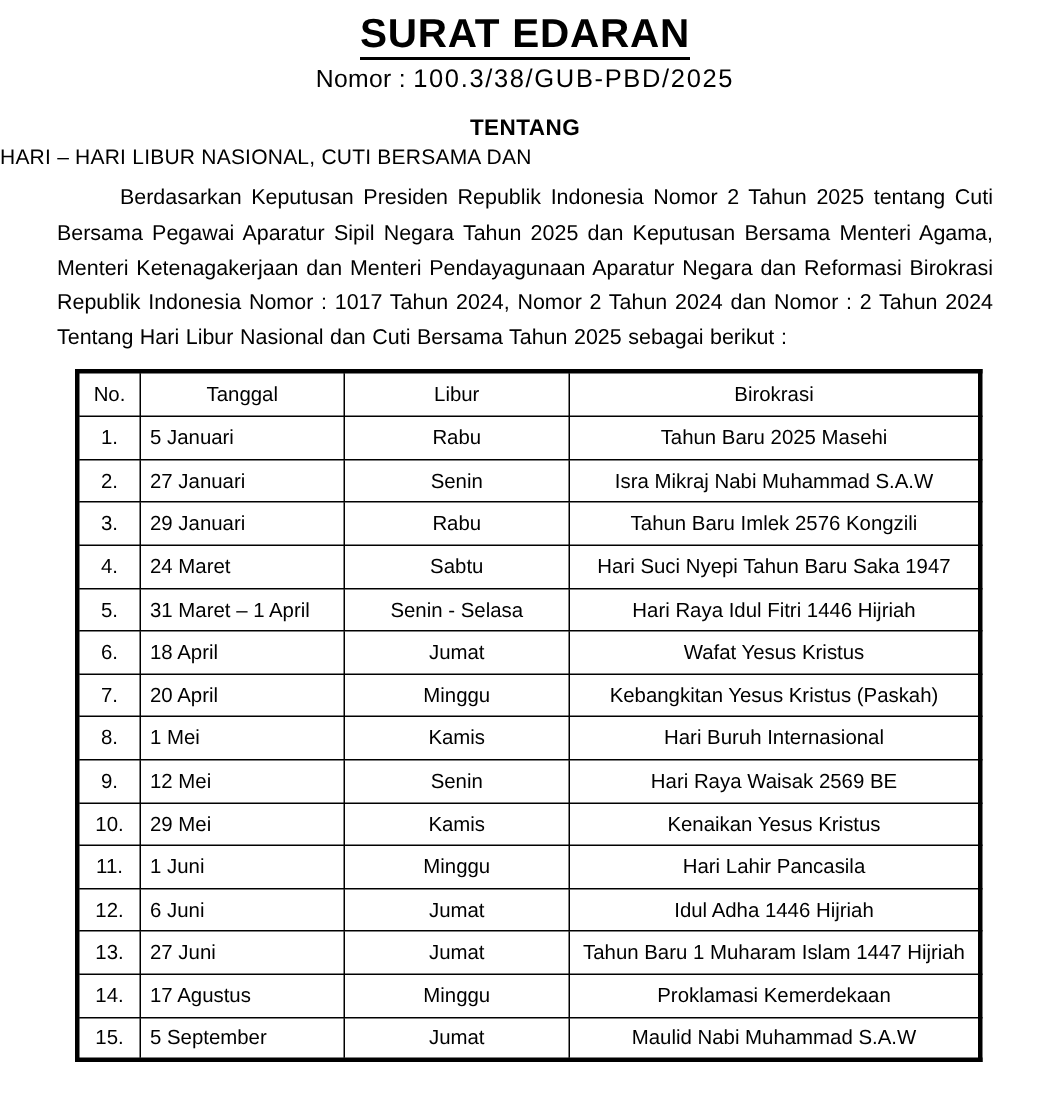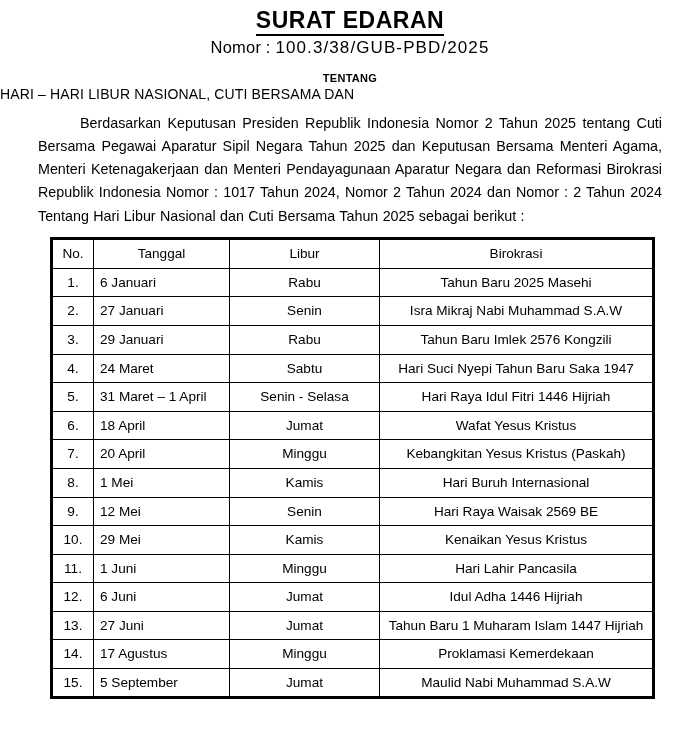--- a/index.html
+++ b/index.html
@@ -19,21 +19,21 @@
   .page {
     position: relative;
     width: 700px;
     height: 742px;
     padding: 0;
   }
 
   
   .doc-title {
     text-align: center;
-    font-size: 23px;
+    font-size: 27px;
     font-weight: bold;
     letter-spacing: 0.5px;
     margin: 8px 0 0 0;
     line-height: 1.1;
   }
   .doc-title span.ul {
     border-bottom: 2.5px solid #000;
     padding-bottom: 1px;
   }
   .doc-number {
@@ -43,21 +43,21 @@
     line-height: 1.15;
     letter-spacing: 0.2px;
   }
   .doc-number .num {
     letter-spacing: 1.1px;
     font-size: 17px;
   }
 
   .tentang {
     text-align: center;
-    font-size: 11px;
+    font-size: 15px;
     font-weight: bold;
     margin: 14px 0 0 0;
     letter-spacing: 0.3px;
     line-height: 1.15;
   }
   .subject-line {
     text-align: left;
     font-size: 14px;
     font-weight: normal;
     letter-spacing: 0.15px;
@@ -156,21 +156,21 @@
         <tr>
           <th>No.</th>
           <th>Tanggal</th>
           <th>Libur</th>
           <th>Birokrasi</th>
         </tr>
       </thead>
       <tbody>
           <tr>
             <td class="col-no">1.</td>
-            <td class="col-tanggal">6  Januari</td>
+            <td class="col-tanggal">5  Januari</td>
             <td class="col-hari">Rabu</td>
             <td class="col-ket">Tahun  Baru 2025 Masehi</td>
           </tr>
           <tr>
             <td class="col-no">2.</td>
             <td class="col-tanggal">27 Januari</td>
             <td class="col-hari">Senin</td>
             <td class="col-ket">Isra Mikraj Nabi Muhammad S.A.W</td>
           </tr>
           <tr>

